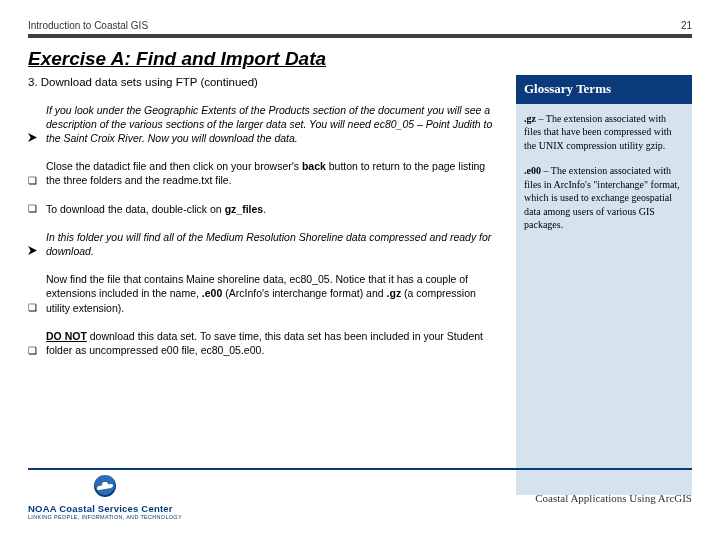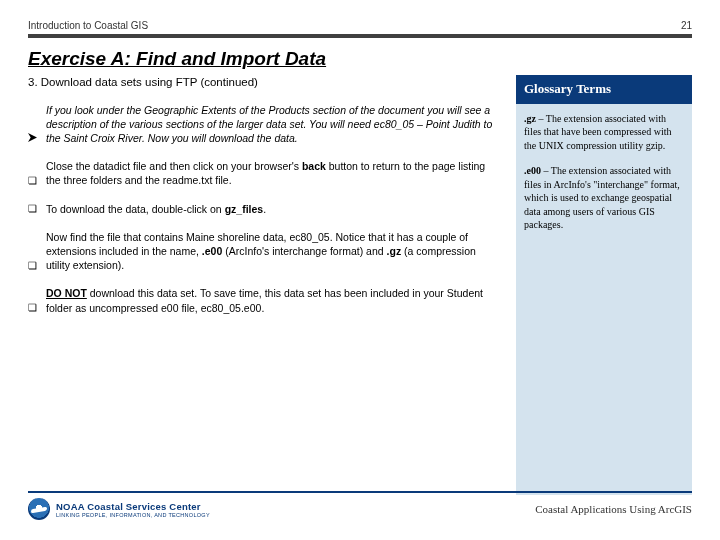--- a/index.html
+++ b/index.html
@@ -97,20 +97,21 @@
   }
   .footer-row {
     display: flex;
     justify-content: space-between;
     align-items: center;
   }
   .logo-block {
     display: flex;
     align-items: center;
     gap: 6px;
+    flex-direction: column;
   }
   .noaa-mark {
     width: 22px; height: 22px;
     border-radius: 50%;
     background: radial-gradient(circle at 50% 45%, #fff 0 18%, #2a6fb5 19% 60%, #0a3a7a 61% 100%);
     position: relative;
   }
   .noaa-mark::after{
     content:"";
     position:absolute;
@@ -169,20 +170,28 @@
         </div>
       </div>
 
       <div class="item">
         <div class="bullet">❏</div>
         <div class="item-text">
           <span>To download the data, double-click on </span><span class="bold">gz_files</span><span>.</span>
         </div>
       </div>
 
+      <div class="item">
+        <div class="bullet arrow-bullet">
+          <svg viewBox="0 0 10 10">
+              <polygon points="0,0 10,5 0,10 3,5" fill="#000"></polygon>
+            </svg>
+        </div>
+        <div class="item-text italic">In this folder you will find all of the Medium Resolution Shoreline data compressed and ready for download.</div>
+      </div>
 
       <div class="item">
         <div class="bullet">❏</div>
         <div class="item-text">
           <span>Now find the file that contains Maine shoreline data, ec80_05. Notice that it has a couple of extensions included in the name, </span><span class="bold">.e00</span><span> (ArcInfo's interchange format) and </span><span class="bold">.gz</span><span> (a compression utility extension).</span>
         </div>
       </div>
 
       <div class="item">
         <div class="bullet">❏</div>

